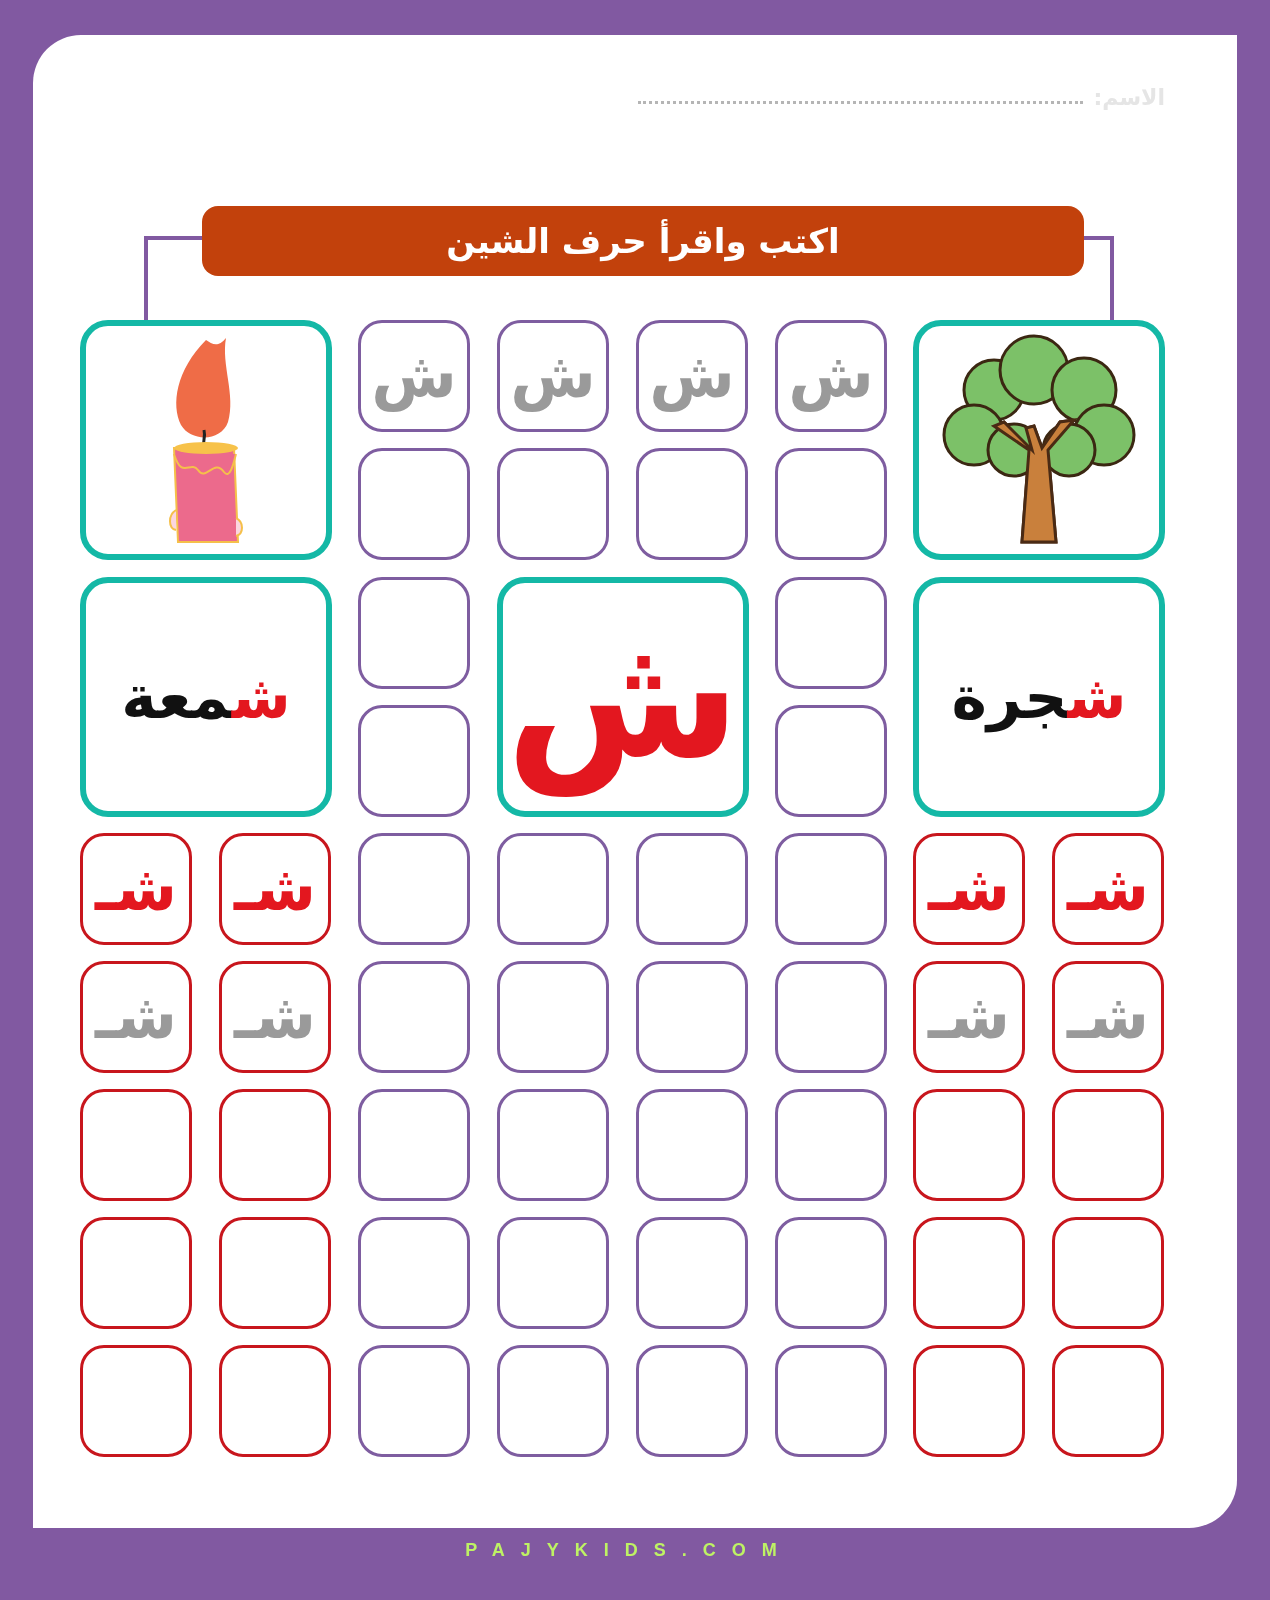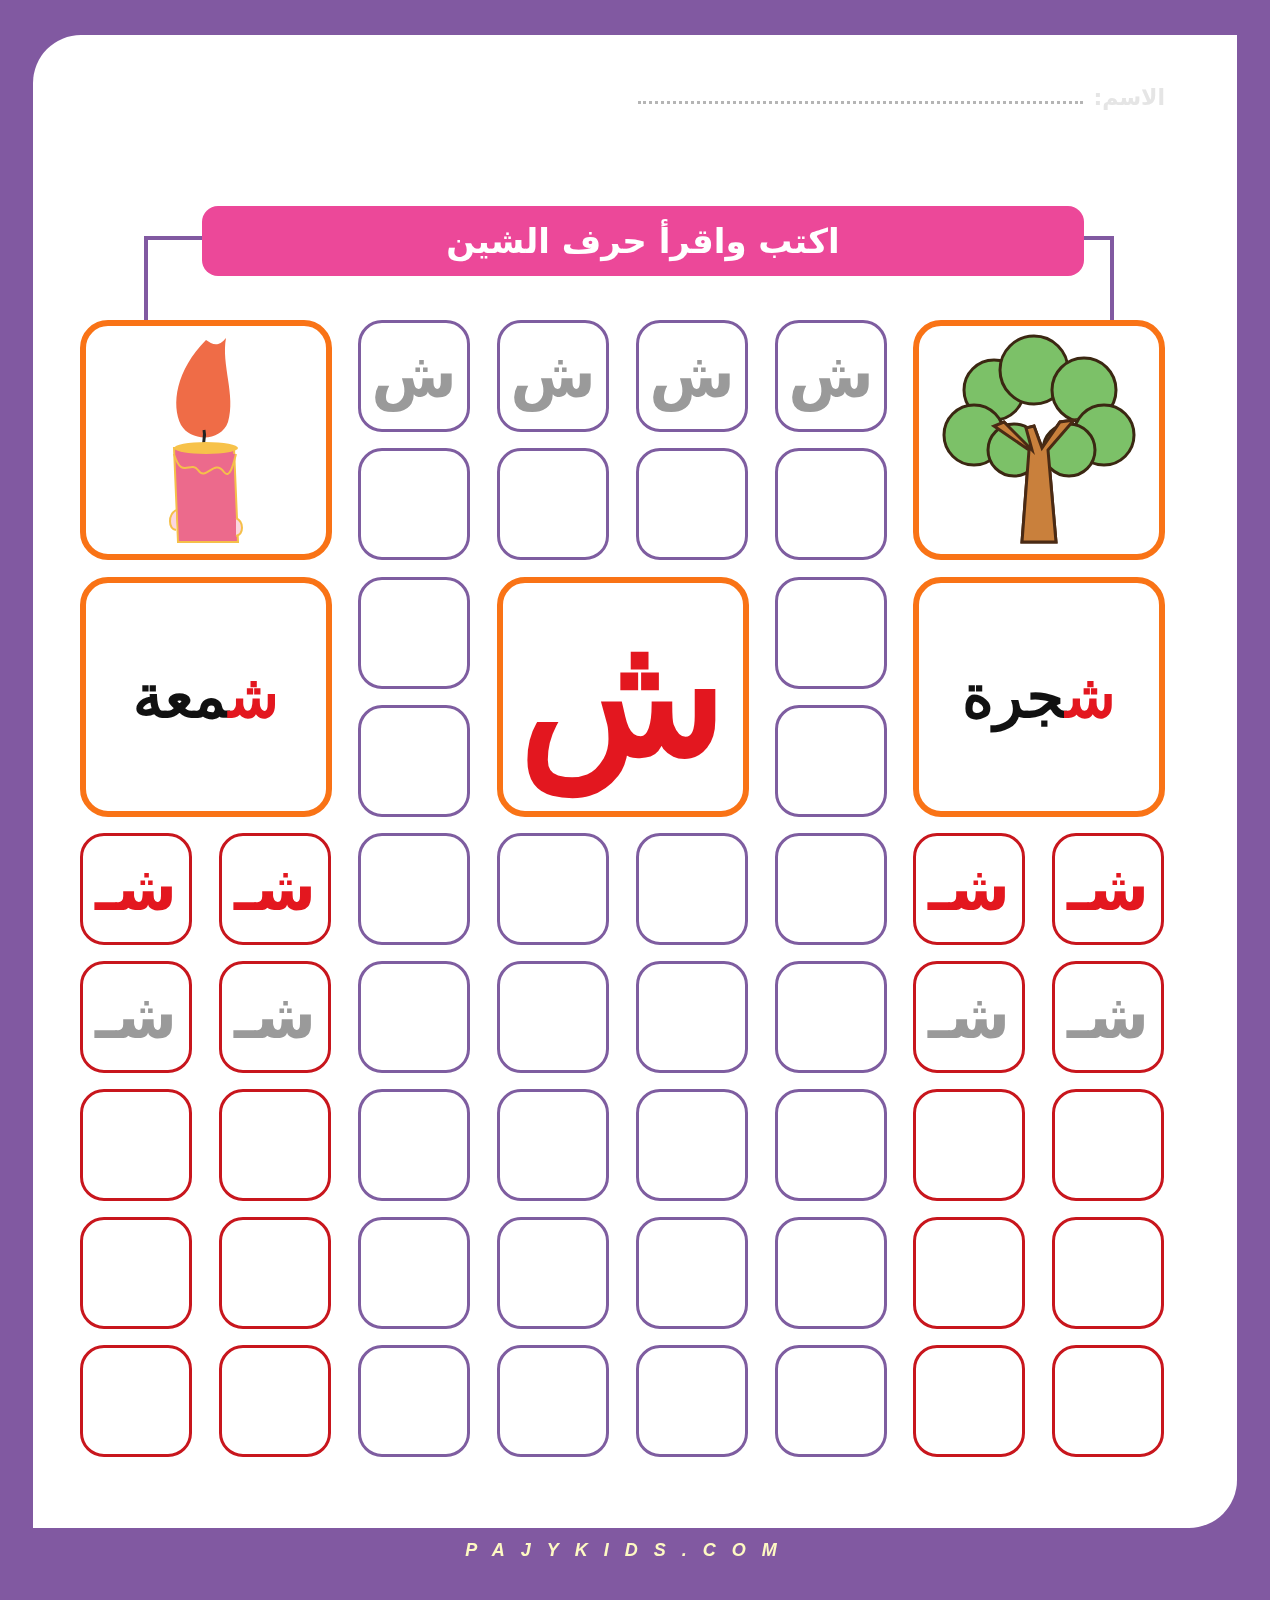--- a/index.html
+++ b/index.html
@@ -21,44 +21,43 @@
   .name-dots {
     width: 445px; height: 0; margin-right: 10px; margin-top: 10px;
     border-bottom: 3px dotted #b5b5b5;
   }
   .connector {
     position: absolute; border: 4px solid #8159a1; border-bottom: none;
     left: 144px; top: 236px; width: 970px; height: 84px; box-sizing: border-box;
   }
   .title-bar {
     position: absolute; left: 202px; top: 206px; width: 882px; height: 70px;
-    background: #ec4899; border-radius: 16px;
+    background: #c2410c; border-radius: 16px;
     display: flex; align-items: center; justify-content: center;
     color: #fff; font-size: 34px; font-weight: bold; direction: rtl;
   }
   .box {
     position: absolute; box-sizing: border-box; background: #fff;
     display: flex; align-items: center; justify-content: center;
   }
   .box.purple { border: 3px solid #7e5da0; border-radius: 24px; }
   .box.red { border: 3px solid #c8161d; border-radius: 24px; }
-  .box.big { border: 6px solid #f97316; border-radius: 28px; font-family: Liberation Serif, serif; }
+  .box.big { border: 6px solid #14b8a6; border-radius: 28px; }
   .glyph { font-size: 62px; font-weight: bold; line-height: 1; direction: rtl; }
   .glyph.grey { color: #9a9a9a; }
   .glyph.red { color: #e3171f; }
   .big-letter { font-size: 170px; font-weight: bold; color: #e3171f; line-height: 1; }
   .word { font-size: 60px; font-weight: bold; direction: rtl; line-height: 1; }
   .word .hl { color: #e3171f; }
   .word .rest { color: #111; }
   .footer {
     position: absolute; left: 0; right: 12px; top: 1530px; height: 40px;
     display: flex; align-items: center; justify-content: center;
-    color: #fef9c3; font-size: 18px; font-weight: bold; letter-spacing: 16px;
+    color: #bef264; font-size: 18px; font-weight: bold; letter-spacing: 16px;
     font-family: "Liberation Sans", sans-serif;
-    font-style: italic;
   }
   svg { display: block; }
 </style>
 </head>
 <body>
 
 <div class="card"></div>
 
 <div class="name-row">
   <span class="name-label">الاسم:</span>

